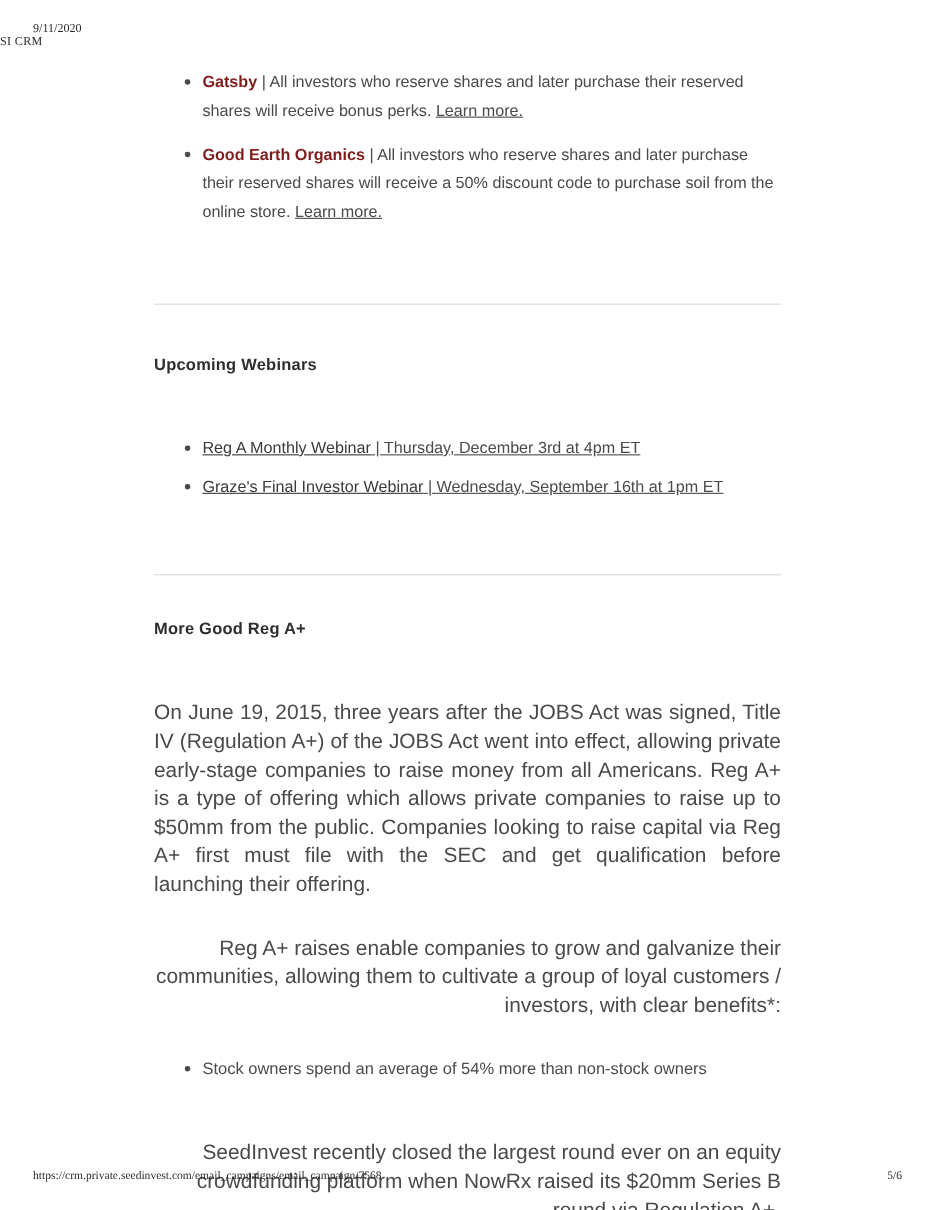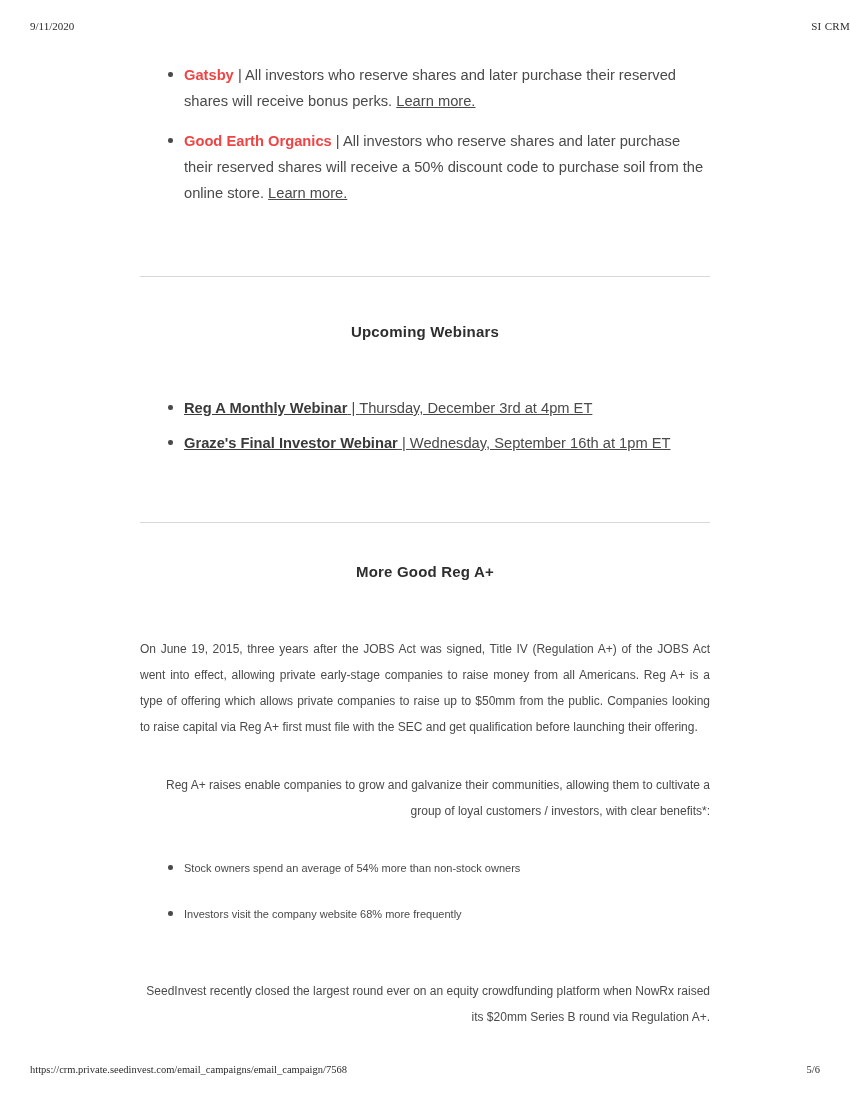--- a/index.html
+++ b/index.html
@@ -35,23 +35,23 @@
     color: #2b2b2b;
   }
   .print-header .ph-date {
     position: absolute;
     left: 30px;
     top: 0;
   }
   .print-header .ph-title {
     position: absolute;
     left: 0;
-    top: 0;
-    width: 850px;
-    text-align: right;
+    top: 12px;
+    width: 850px;
+    text-align: left;
     letter-spacing: 0.3px;
   }
   .print-footer {
     position: absolute;
     bottom: 22px;
     left: 0;
     width: 850px;
     height: 14px;
     font-family: "Liberation Serif", serif;
     font-size: 10.5px;
@@ -96,36 +96,35 @@
     left: 28px;
     top: 10px;
     width: 4.5px;
     height: 4.5px;
     border-radius: 50%;
     background: #4a4a4a;
   }
   .bullet-text { display: inline; }
   b.lead {
     font-weight: bold;
-    color: #ef4444;
+    color: #7f1d1d;
     text-align: center;
   }
   a.inline-link {
     color: #4a4a4a;
     text-decoration: underline;
   }
 
   .divider {
     height: 1px;
     background: #d8d8d8;
     margin: 0;
   }
 
   .section-head {
-    text-align: center;
     font-size: 15px;
     font-weight: bold;
     color: #2e2e2e;
     letter-spacing: 0.2px;
   }
 
   ul.webinars {
     list-style: none;
     margin: 0;
     padding: 0;
@@ -142,50 +141,50 @@
     content: "";
     position: absolute;
     left: 28px;
     top: 9px;
     width: 4.5px;
     height: 4.5px;
     border-radius: 50%;
     background: #4a4a4a;
   }
   .webinar-link {
-    font-weight: bold;
+    font-weight: normal;
     color: #3a3a3a;
     text-decoration: underline;
     margin-top: 48px;
   }
   .webinar-when {
     color: #4a4a4a;
     text-decoration: underline;
   }
 
   p.body-par {
     margin: 0 0 14px 0;
-    font-size: 12px;
+    font-size: 19px;
     line-height: 26px;
     color: #4a4a4a;
     text-align: justify;
     text-justify: inter-word;
   }
   p.body-par.last { text-align: right; }
 
   ul.benefits {
     list-style: none;
     margin: 0;
     padding: 0;
   }
   ul.benefits > li {
     position: relative;
     padding-left: 44px;
     margin: 0 0 22px 0;
-    font-size: 11px;
+    font-size: 15px;
     line-height: 24px;
     color: #4a4a4a;
   }
   ul.benefits > li:before {
     content: "";
     position: absolute;
     left: 28px;
     top: 9px;
     width: 4.5px;
     height: 4.5px;
@@ -246,21 +245,20 @@
     <div class="sp-56"></div>
 
     <p class="body-par">On June 19, 2015, three years after the JOBS Act was signed, Title IV (Regulation A+) of the JOBS Act went into effect, allowing private early-stage companies to raise money from all Americans. Reg A+ is a type of offering which allows private companies to raise up to $50mm from the public. Companies looking to raise capital via Reg A+ first must file with the SEC and get qualification before launching their offering.</p>
     <div class="sp-18"></div>
     <p class="body-par last">Reg A+ raises enable companies to grow and galvanize their communities, allowing them to cultivate a group of loyal customers / investors, with clear benefits*:</p>
 
     <div class="sp-18"></div>
 
     <ul class="benefits">
       <li>Stock owners spend an average of 54% more than non-stock owners</li>
-      <li>Investors visit the company website 68% more frequently</li>
     </ul>
 
     <div class="sp-30"></div>
 
     <p class="body-par last">SeedInvest recently closed the largest round ever on an equity crowdfunding platform when NowRx raised its $20mm Series B round via Regulation A+.</p>
 
   </div>
 
   <div class="print-footer">
     <span class="pf-url">https://crm.private.seedinvest.com/email_campaigns/email_campaign/7568</span>

